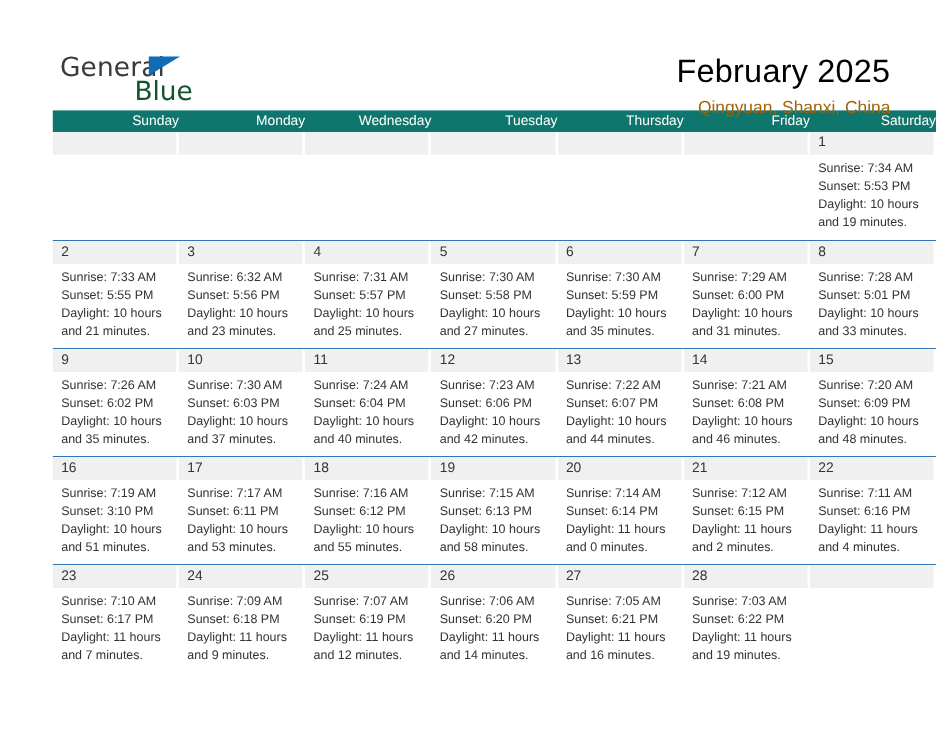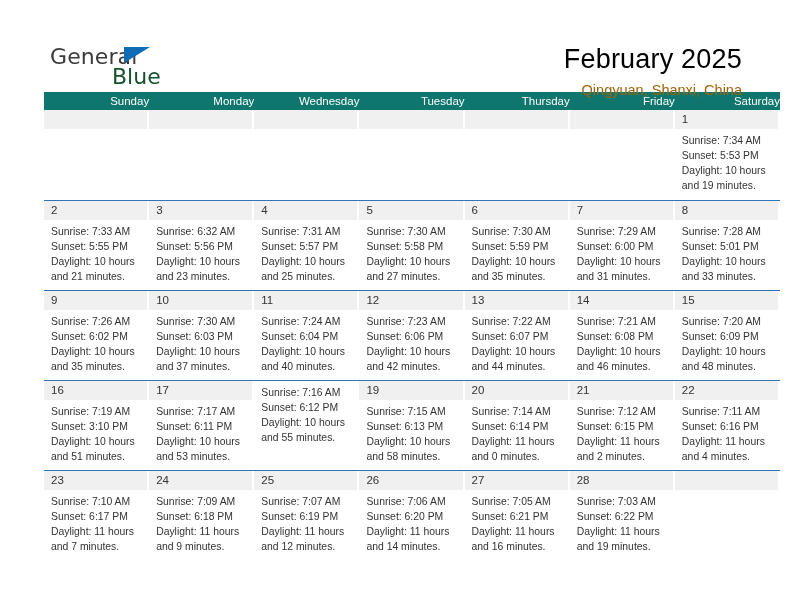--- a/index.html
+++ b/index.html
@@ -331,20 +331,23 @@
               <div class="day-num">17</div>
             </div>
             <div class="day-lines">
               <div class="day-line">Sunrise: 7:17 AM</div>
               <div class="day-line">Sunset: 6:11 PM</div>
               <div class="day-line">Daylight: 10 hours</div>
               <div class="day-line">and 53 minutes.</div>
             </div>
           </div>
           <div class="day">
+            <div class="day-band">
+              <div class="day-num">18</div>
+            </div>
             <div class="day-lines">
               <div class="day-line">Sunrise: 7:16 AM</div>
               <div class="day-line">Sunset: 6:12 PM</div>
               <div class="day-line">Daylight: 10 hours</div>
               <div class="day-line">and 55 minutes.</div>
             </div>
           </div>
           <div class="day">
             <div class="day-band">
               <div class="day-num">19</div>

